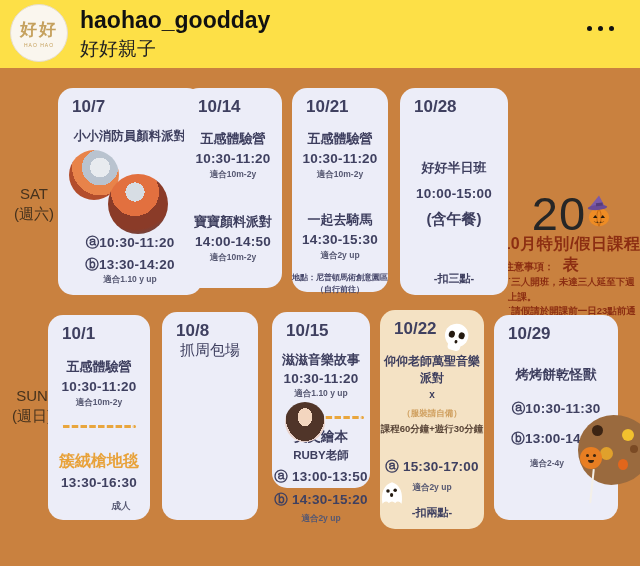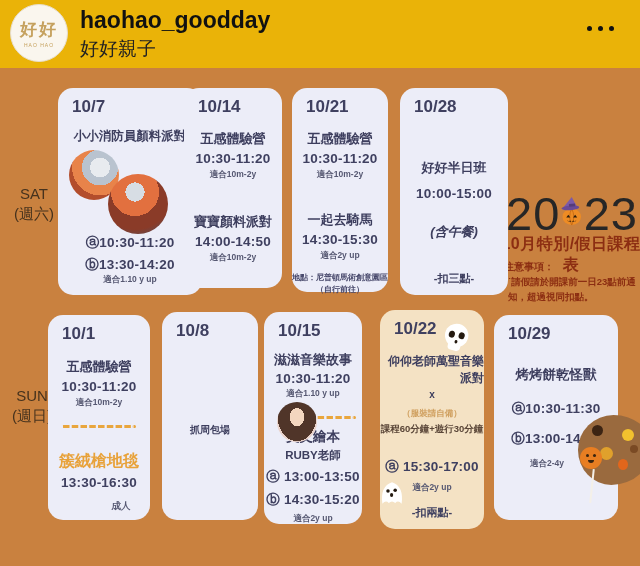--- a/index.html
+++ b/index.html
@@ -1,20 +1,20 @@
 <!DOCTYPE html>
 <html><head>
 <meta charset="utf-8">
 <style>
   * { margin:0; padding:0; box-sizing:border-box; }
   html,body { width:640px; height:566px; overflow:hidden; }
   body { font-family:"Liberation Sans", sans-serif; background:#ffffff; position:relative; }
 
   
-  .header { position:absolute; left:0; top:0; width:640px; height:68px; background:#eab308; z-index:5; }
+  .header { position:absolute; left:0; top:0; width:640px; height:68px; background:#fde047; z-index:5; }
   .avatar { position:absolute; left:10px; top:4px; width:58px; height:58px; border-radius:50%;
             background:#faf6ee; border:1px solid #e7ddc9; display:flex; flex-direction:column;
             align-items:center; justify-content:center; cursor:pointer; }
   .avatar .logo-zh { color:#c5a15e; font-size:17px; letter-spacing:2px; font-weight:bold; }
   .avatar .logo-en { color:#c5a15e; font-size:5px; letter-spacing:1px; margin-top:1px; }
   .h-username { position:absolute; left:80px; top:7px; font-size:23px; font-weight:bold; color:#111; cursor:pointer; }
   .h-subtitle { position:absolute; left:80px; top:36px; font-size:19px; color:#222; }
   .menu-dots { position:absolute; right:22px; top:22px; display:flex; gap:6px; cursor:pointer; padding:4px; }
   .menu-dots i { width:5px; height:5px; border-radius:50%; background:#111; }
 
@@ -23,21 +23,21 @@
 
   .rowlab { position:absolute; color:#46321d; font-size:15px; line-height:1.35; text-align:center; font-weight:500; }
   #lab-sat { left:8px; top:116px; width:52px; }
   #lab-sun { left:4px; top:318px; width:56px; }
 
   
   .card { position:absolute; background:#ecedf8; border-radius:15px; display:flex; flex-direction:column;
           align-items:center; color:#3f4060; }
   .card.beige { background:#f4e2c4; }
   .date { align-self:flex-start; margin:9px 0 0 14px; font-size:17px; font-weight:600; color:#3f4060; }
-  .ttl  { font-size:12.5px; font-weight:bold; text-align:right; color:#3d3e5e; }
+  .ttl  { font-size:12.5px; font-weight:bold; text-align:center; color:#3d3e5e; }
   .time { font-size:13.5px; font-weight:600; letter-spacing:.2px; color:#3f4060; }
   .fit  { font-size:8.5px; font-weight:600; color:#565872; }
   .loc  { font-size:8px; font-weight:600; text-align:center; line-height:1.5; color:#46476a; }
   .foot { font-size:11px; font-weight:600; margin-top:auto; margin-bottom:9px; }
   .dash { border-top:3px dashed #e9a63d; width:72%; border-radius:2px; }
   .orange-ttl { color:#e8a23a; }
 
   
   .ph { position:absolute; border-radius:50%; }
   .ph1 { left:11px; top:0; width:50px; height:50px;
@@ -105,26 +105,26 @@
     <svg width="30" height="36" viewBox="0 0 40 46" style="margin:0 -2px 4px -2px">
       <ellipse cx="20" cy="30" rx="13.5" ry="12" fill="#ee8c24"></ellipse>
       <path d="M20 18 Q14 30 20 42 M20 18 Q26 30 20 42" stroke="#c96d15" stroke-width="1.4" fill="none"></path>
       <polygon points="15,27 18,31 12,31" fill="#2a1a0a"></polygon>
       <polygon points="25,27 28,31 22,31" fill="#2a1a0a"></polygon>
       <path d="M13 35 Q20 40 27 35 L25 37 L22 35.5 L20 38 L18 35.5 L15 37 Z" fill="#2a1a0a"></path>
       <polygon points="20,1 29,18 8,16" fill="#7c5aa8"></polygon>
       <ellipse cx="18" cy="17" rx="13" ry="3.4" fill="#6a4a96" transform="rotate(-4 18 17)"></ellipse>
       <rect x="16" y="11" width="9" height="4" fill="#553b7a" transform="rotate(-6 20 13)"></rect>
     </svg>
-    <span>23</span>
   </div>
 
   <div class="info-title">10月特別/假日課程表</div>
   <div class="notes-h">課程注意事項：</div>
   <div class="notes">
+    <div>˙三人開班，未達三人延至下週上課。</div>
     <div>˙請假請於開課前一日23點前通知，超過視同扣點。</div>
   </div>
 
   <div class="watermark">HAȮ HAȮ</div>
 
   <div class="card" style="left:58px; top:20px; width:144px; height:207px;">
     <div class="date">10/7</div>
     <div class="ttl" style="margin-top:11px;">小小消防員顏料派對</div>
     <div style="position:relative; width:100%; height:92px; margin-top:5px;">
       <div class="ph ph1"></div>
@@ -156,41 +156,41 @@
     <div class="loc" style="margin-top:10px;">
       <div>地點：尼普頓馬術創意園區</div>
       <div>（自行前往）</div>
     </div>
   </div>
 
   <div class="card" style="left:400px; top:20px; width:108px; height:207px;">
     <div class="date">10/28</div>
     <div class="ttl" style="margin-top:42px; font-size:13px;">好好半日班</div>
     <div class="time" style="margin-top:9px;">10:00-15:00</div>
-    <div class="ttl" style="margin-top:22px; font-size:13px; font-weight:600;font-style:italic;">(含午餐)</div>
+    <div class="ttl" style="margin-top:9px; font-size:15px; font-weight:600;">(含午餐)</div>
     <div class="foot">-扣三點-</div>
   </div>
 
   <div class="card" style="left:48px; top:247px; width:102px; height:205px;">
     <div class="date">10/1</div>
     <div class="ttl" style="margin-top:14px; font-size:13px;">五感體驗營</div>
     <div class="time" style="margin-top:3px;">10:30-11:20</div>
     <div class="fit" style="margin-top:3px;">適合10m-2y</div>
     <div class="dash" style="margin-top:16px;"></div>
     <div class="ttl orange-ttl" style="margin-top:23px; font-size:16px;">簇絨槍地毯</div>
     <div class="time" style="margin-top:3px;">13:30-16:30</div>
     <div class="fit" style="margin-top:10px; font-size:9.5px;margin-left:44px;">成人</div>
   </div>
 
   <div class="card" style="left:162px; top:244px; width:96px; height:208px;">
     <div class="date">10/8</div>
-    <div class="ttl" style="margin-top:82px; font-size:10px; font-weight:700;">抓周包場</div>
-  </div>
-
-  <div class="card" style="left:264px; top:244px; width:98px; height:212px;">
+    <div class="ttl" style="font-size:15px; font-weight:400;">抓周包場</div>
+  </div>
+
+  <div class="card" style="left:272px; top:244px; width:98px; height:176px;">
     <div class="date">10/15</div>
     <div class="ttl" style="margin-top:10px; font-size:13px;">滋滋音樂故事</div>
     <div class="time" style="margin-top:2px;">10:30-11:20</div>
     <div class="fit" style="margin-top:2px;">適合1.10 y up</div>
     <div class="dash" style="margin-top:16px; position:relative; width:68%; margin-left:20px;">
       <div class="ph-ruby"></div>
     </div>
     <div class="ttl" style="margin-top:9px; font-size:13.5px;">英文繪本</div>
     <div class="ttl" style="margin-top:2px; font-size:11.5px;">RUBY老師</div>
     <div class="time" style="margin-top:5px;">ⓐ 13:00-13:50</div>

